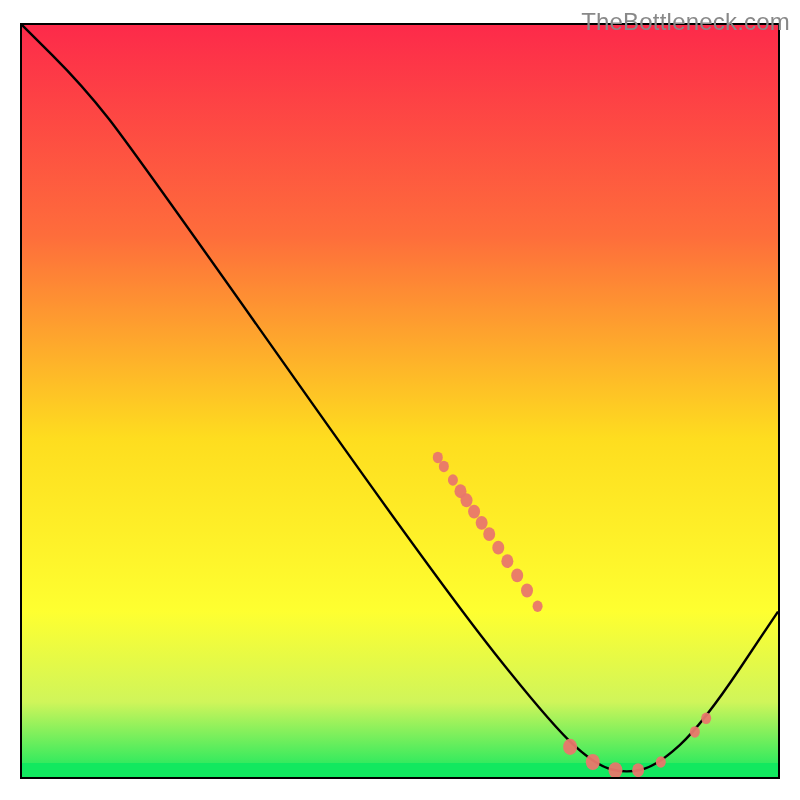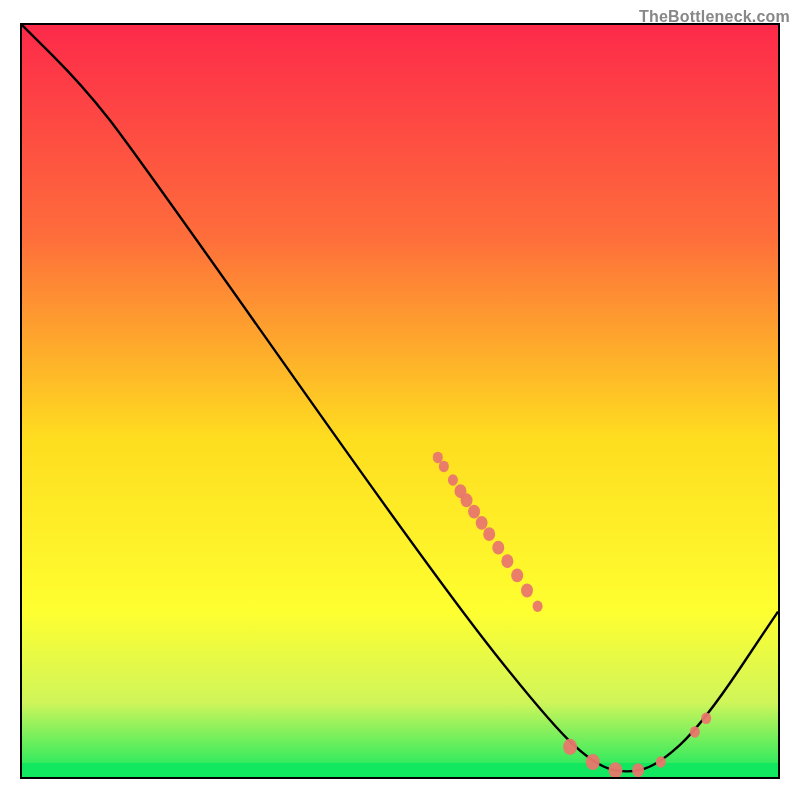--- a/index.html
+++ b/index.html
@@ -1,17 +1,17 @@
 <!DOCTYPE html>
 <html><head>
 <meta charset="utf-8">
 <style>
 html,body{margin:0;padding:0;width:800px;height:800px;overflow:hidden;background:#fff;font-family:Arial,Helvetica,sans-serif}
 .wrap{position:relative;width:800px;height:800px}
-.watermark{position:absolute;top:8px;right:10px;font-size:16px;font-weight:700;color:#888;letter-spacing:.2px;z-index:5}
+.watermark{position:absolute;top:8px;right:10px;font-size:24px;font-weight:400;color:#888;letter-spacing:.2px;z-index:5}
 svg{display:block}
 </style>
 </head>
 <body>
 <div class="wrap">
 <div class="watermark">TheBottleneck.com</div>
 
 <svg id="chart-svg" width="800" height="800" viewBox="0 0 800 800">
   <defs>
     <linearGradient id="bg-grad" x1="0" y1="0" x2="0" y2="1">

